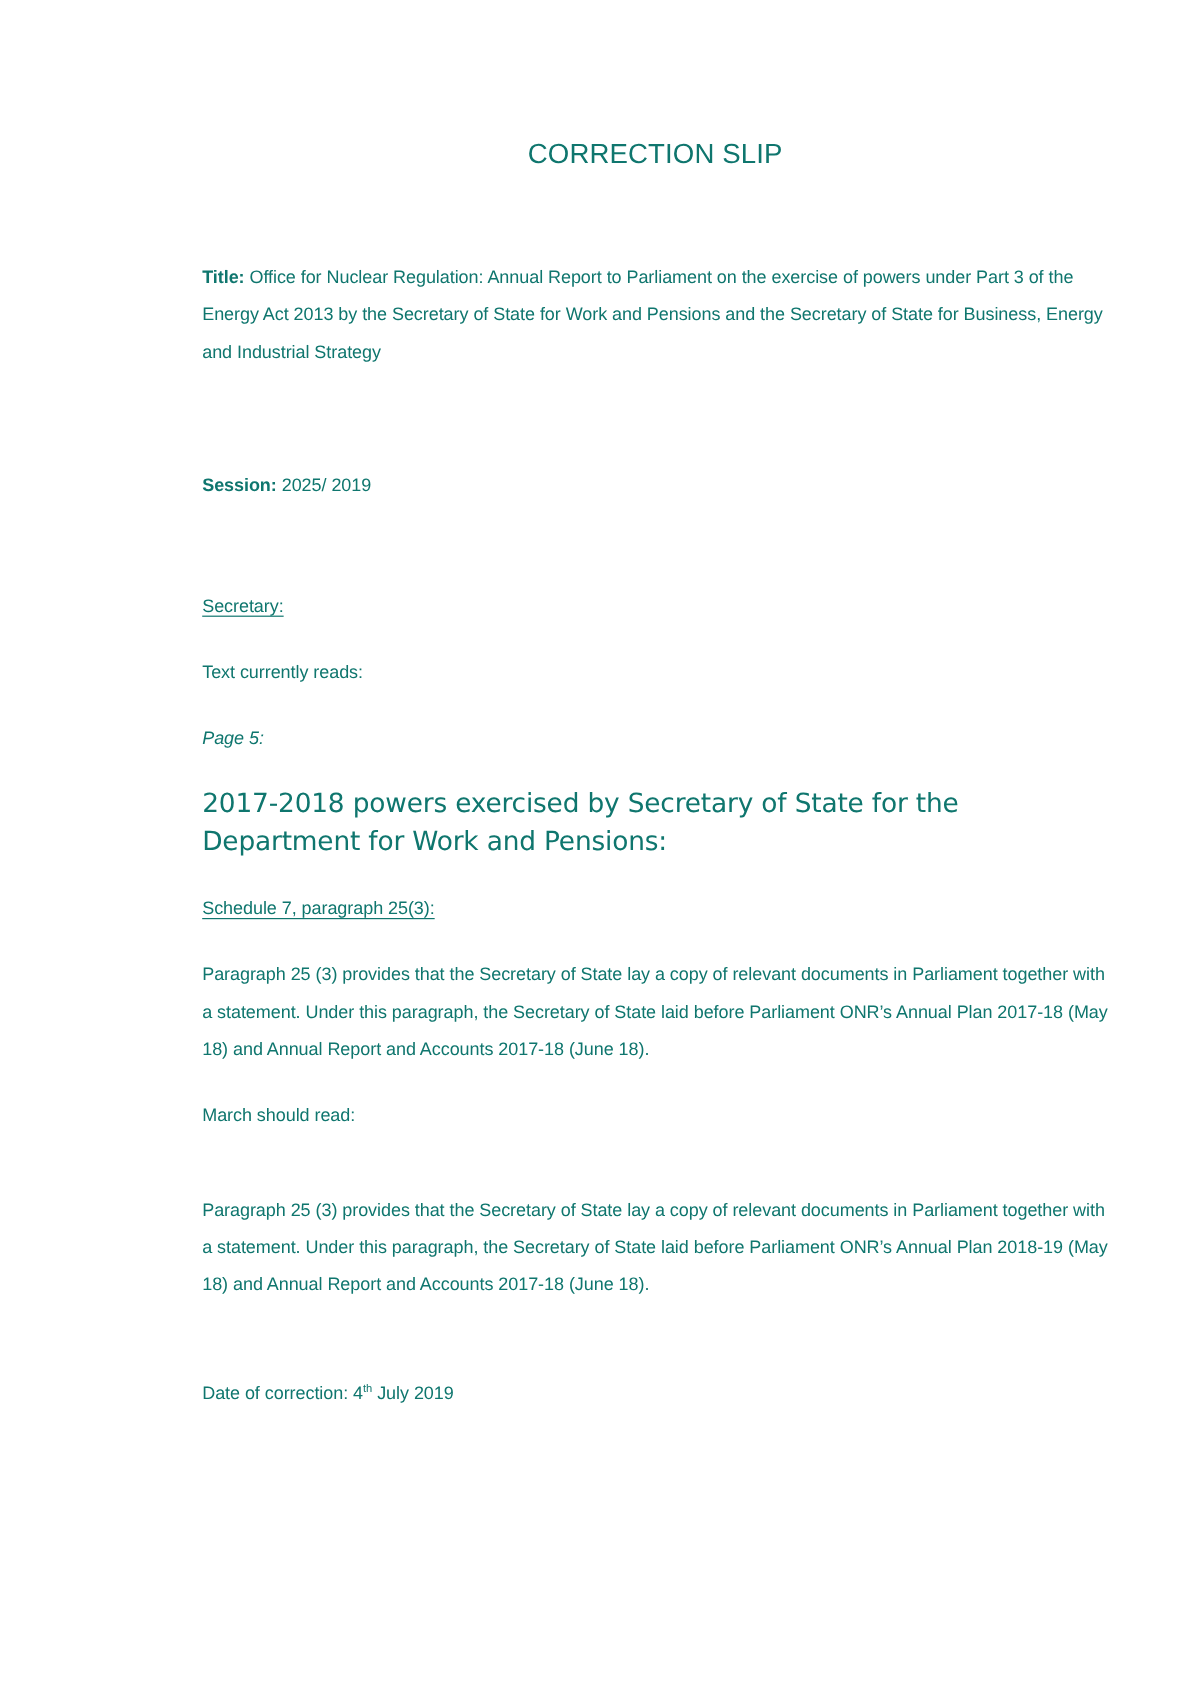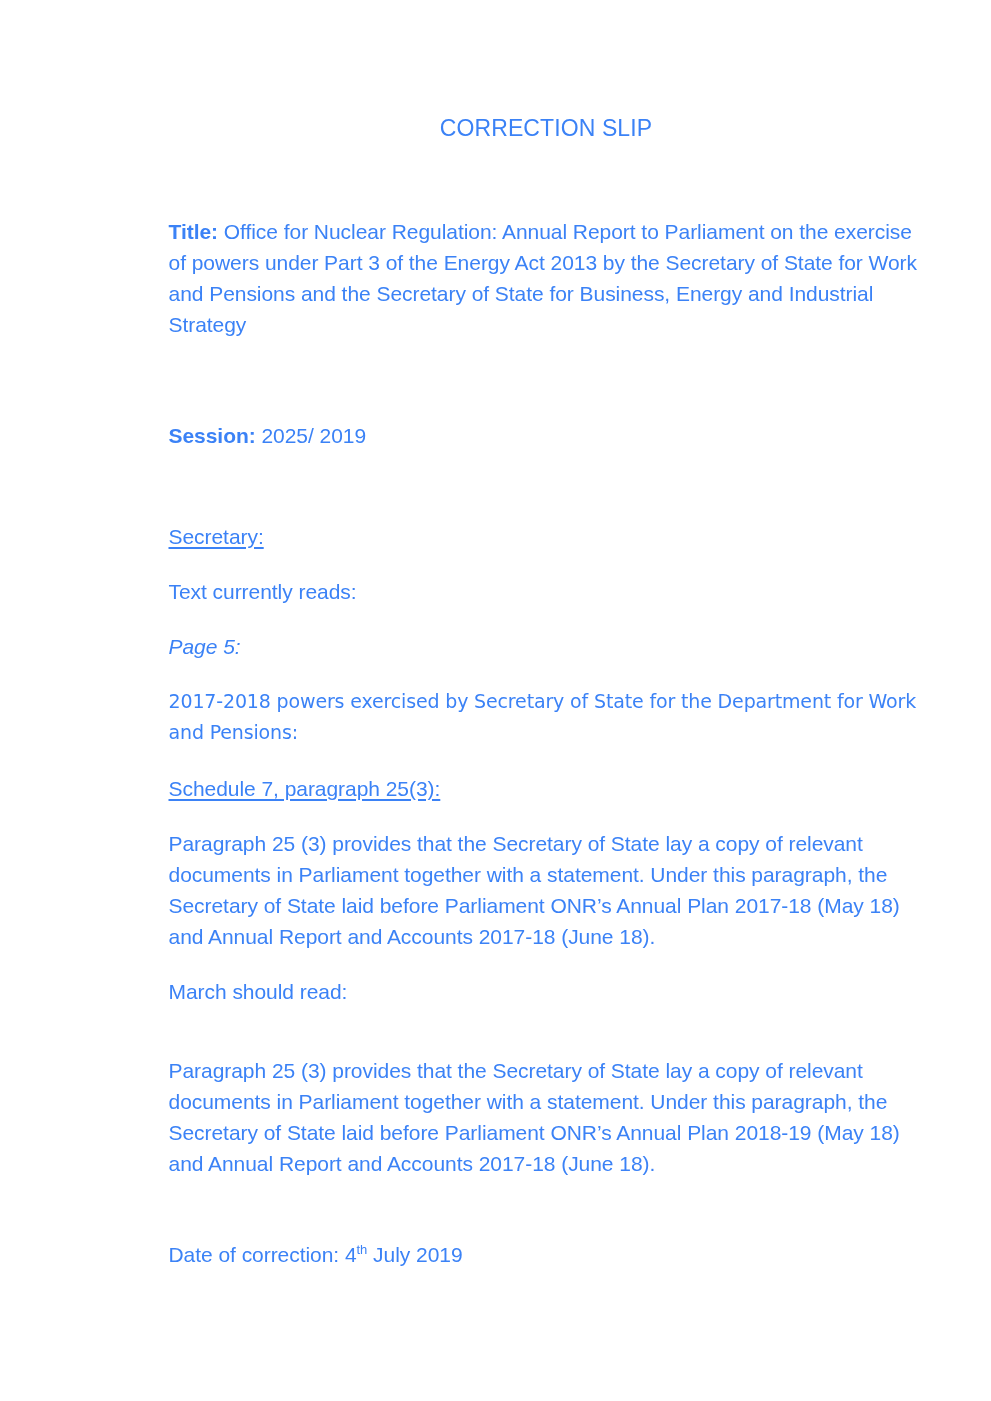--- a/index.html
+++ b/index.html
@@ -10,21 +10,21 @@
 
   .page {
     position: relative;
     width: 892px;
     height: 1401px;
     background: #ffffff;
     margin: 0 auto;
     overflow: hidden;
     box-sizing: border-box;
     font-family: "Liberation Sans", sans-serif;
-    color: #3b82f6;
+    color: #0f766e;
     -webkit-font-smoothing: antialiased;
   }
 
   .content {
     position: absolute;
     left: 119px;
     top: 0;
     width: 755px;
   }
 
@@ -36,31 +36,31 @@
     text-align: center;
     font-weight: normal;
     margin: 0;
     padding-top: 114px;
     letter-spacing: 0.1px;
   }
 
   
   .p-arial {
     font-family: "Liberation Sans", sans-serif;
-    font-size: 21px;
+    font-size: 15px;
     line-height: 31px;
     margin: 0;
     text-align: left;
     letter-spacing: -0.05px;
   }
 
   
   .p-calibri {
     font-family: "DejaVu Sans", sans-serif;
-    font-size: 19px;
+    font-size: 22px;
     line-height: 31.5px;
     margin: 0;
     text-align: left;
     letter-spacing: -0.15px;
   }
 
   .bold { font-weight: bold; }
   .ital { font-style: italic; }
   .uline { text-decoration: underline; text-underline-offset: 3px; }
 

